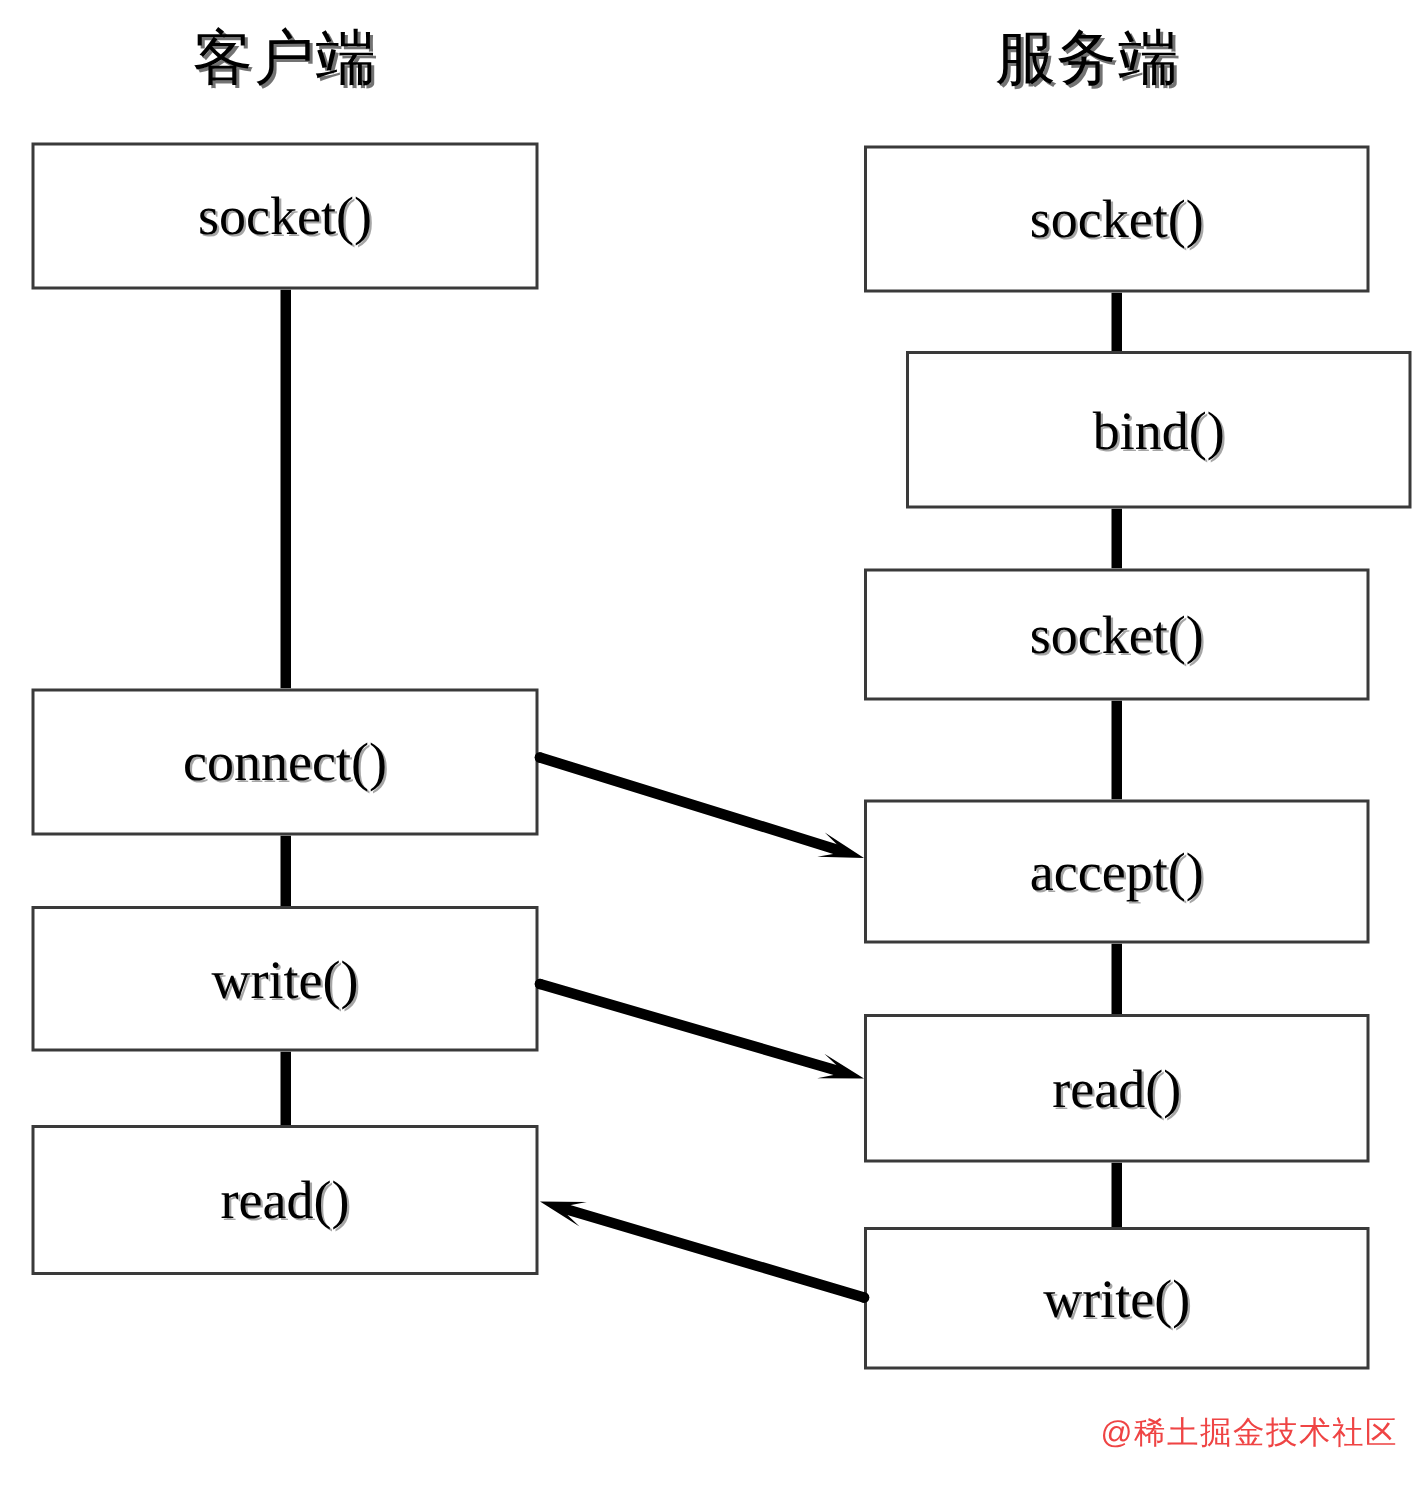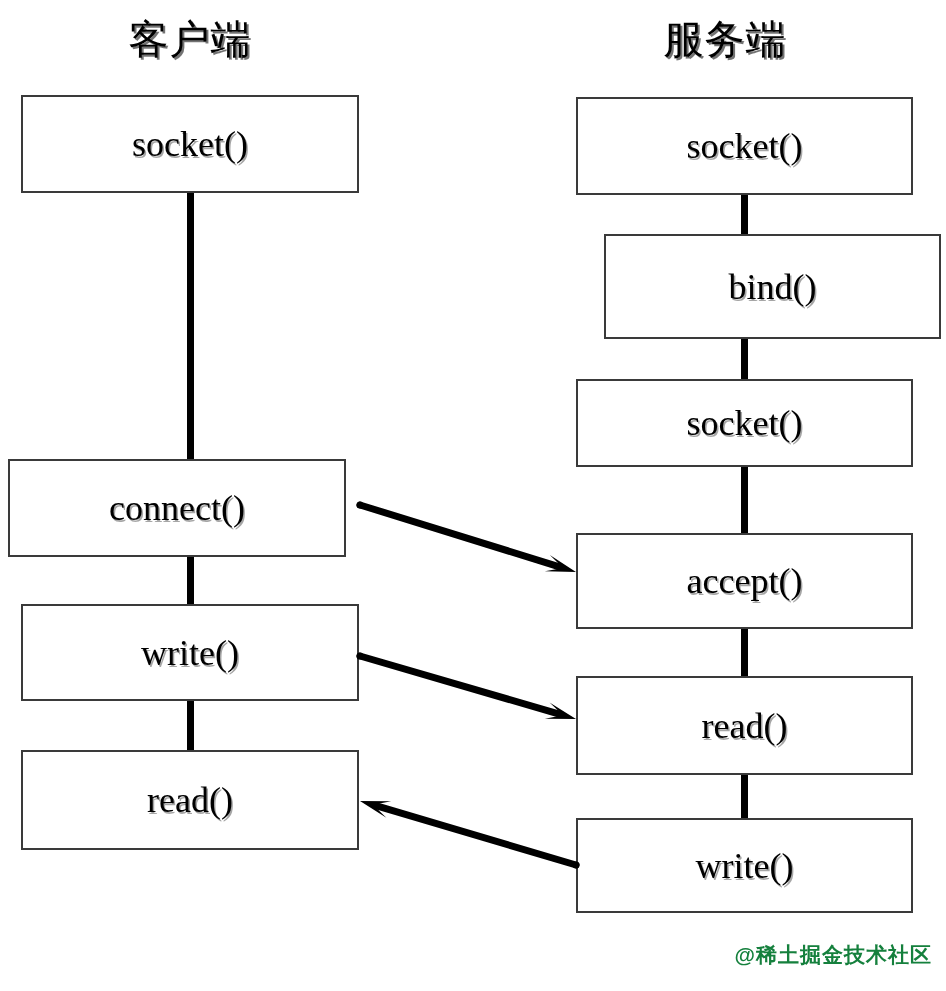--- a/index.html
+++ b/index.html
@@ -68,42 +68,41 @@
     pointer-events: none;
   }
 
   #watermark {
     position: absolute;
     right: 14px;
     bottom: 22px;
     font-family: "Liberation Sans", "DejaVu Sans", sans-serif;
     font-size: 21px;
     letter-spacing: 1px;
-    color: #15803d;
+    color: #ef4444;
     white-space: nowrap;
-    font-weight: bold;
   }
 </style>
 </head>
 <body>
 
 <div id="canvas">
 
   <div class="col-title" id="title-client">客户端</div>
 
   <div class="col-title" id="title-server">服务端</div>
 
   <div id="client-layer">
       <div class="v-connector" style="left: 187px; top: 193px; height: 266px; background: rgb(0, 0, 0);"></div>
       <div class="v-connector" style="left: 187px; top: 557px; height: 47px; background: rgb(0, 0, 0);"></div>
       <div class="v-connector" style="left: 187px; top: 701px; height: 49px; background: rgb(0, 0, 0);"></div>
       <div class="node-box" style="left: 21px; top: 95px; width: 338px; height: 98px; border-color: rgb(58, 58, 58);">
         <span class="node-label">socket()</span>
       </div>
-      <div class="node-box" style="left: 8px; top: 459px; width: 338px; height: 98px; border-color: rgb(58, 58, 58);">
+      <div class="node-box" style="left: 21px; top: 459px; width: 338px; height: 98px; border-color: rgb(58, 58, 58);">
         <span class="node-label">connect()</span>
       </div>
       <div class="node-box" style="left: 21px; top: 604px; width: 338px; height: 97px; border-color: rgb(58, 58, 58);">
         <span class="node-label">write()</span>
       </div>
       <div class="node-box" style="left: 21px; top: 750px; width: 338px; height: 100px; border-color: rgb(58, 58, 58);">
         <span class="node-label">read()</span>
       </div>
     </div>
   <div id="server-layer">

